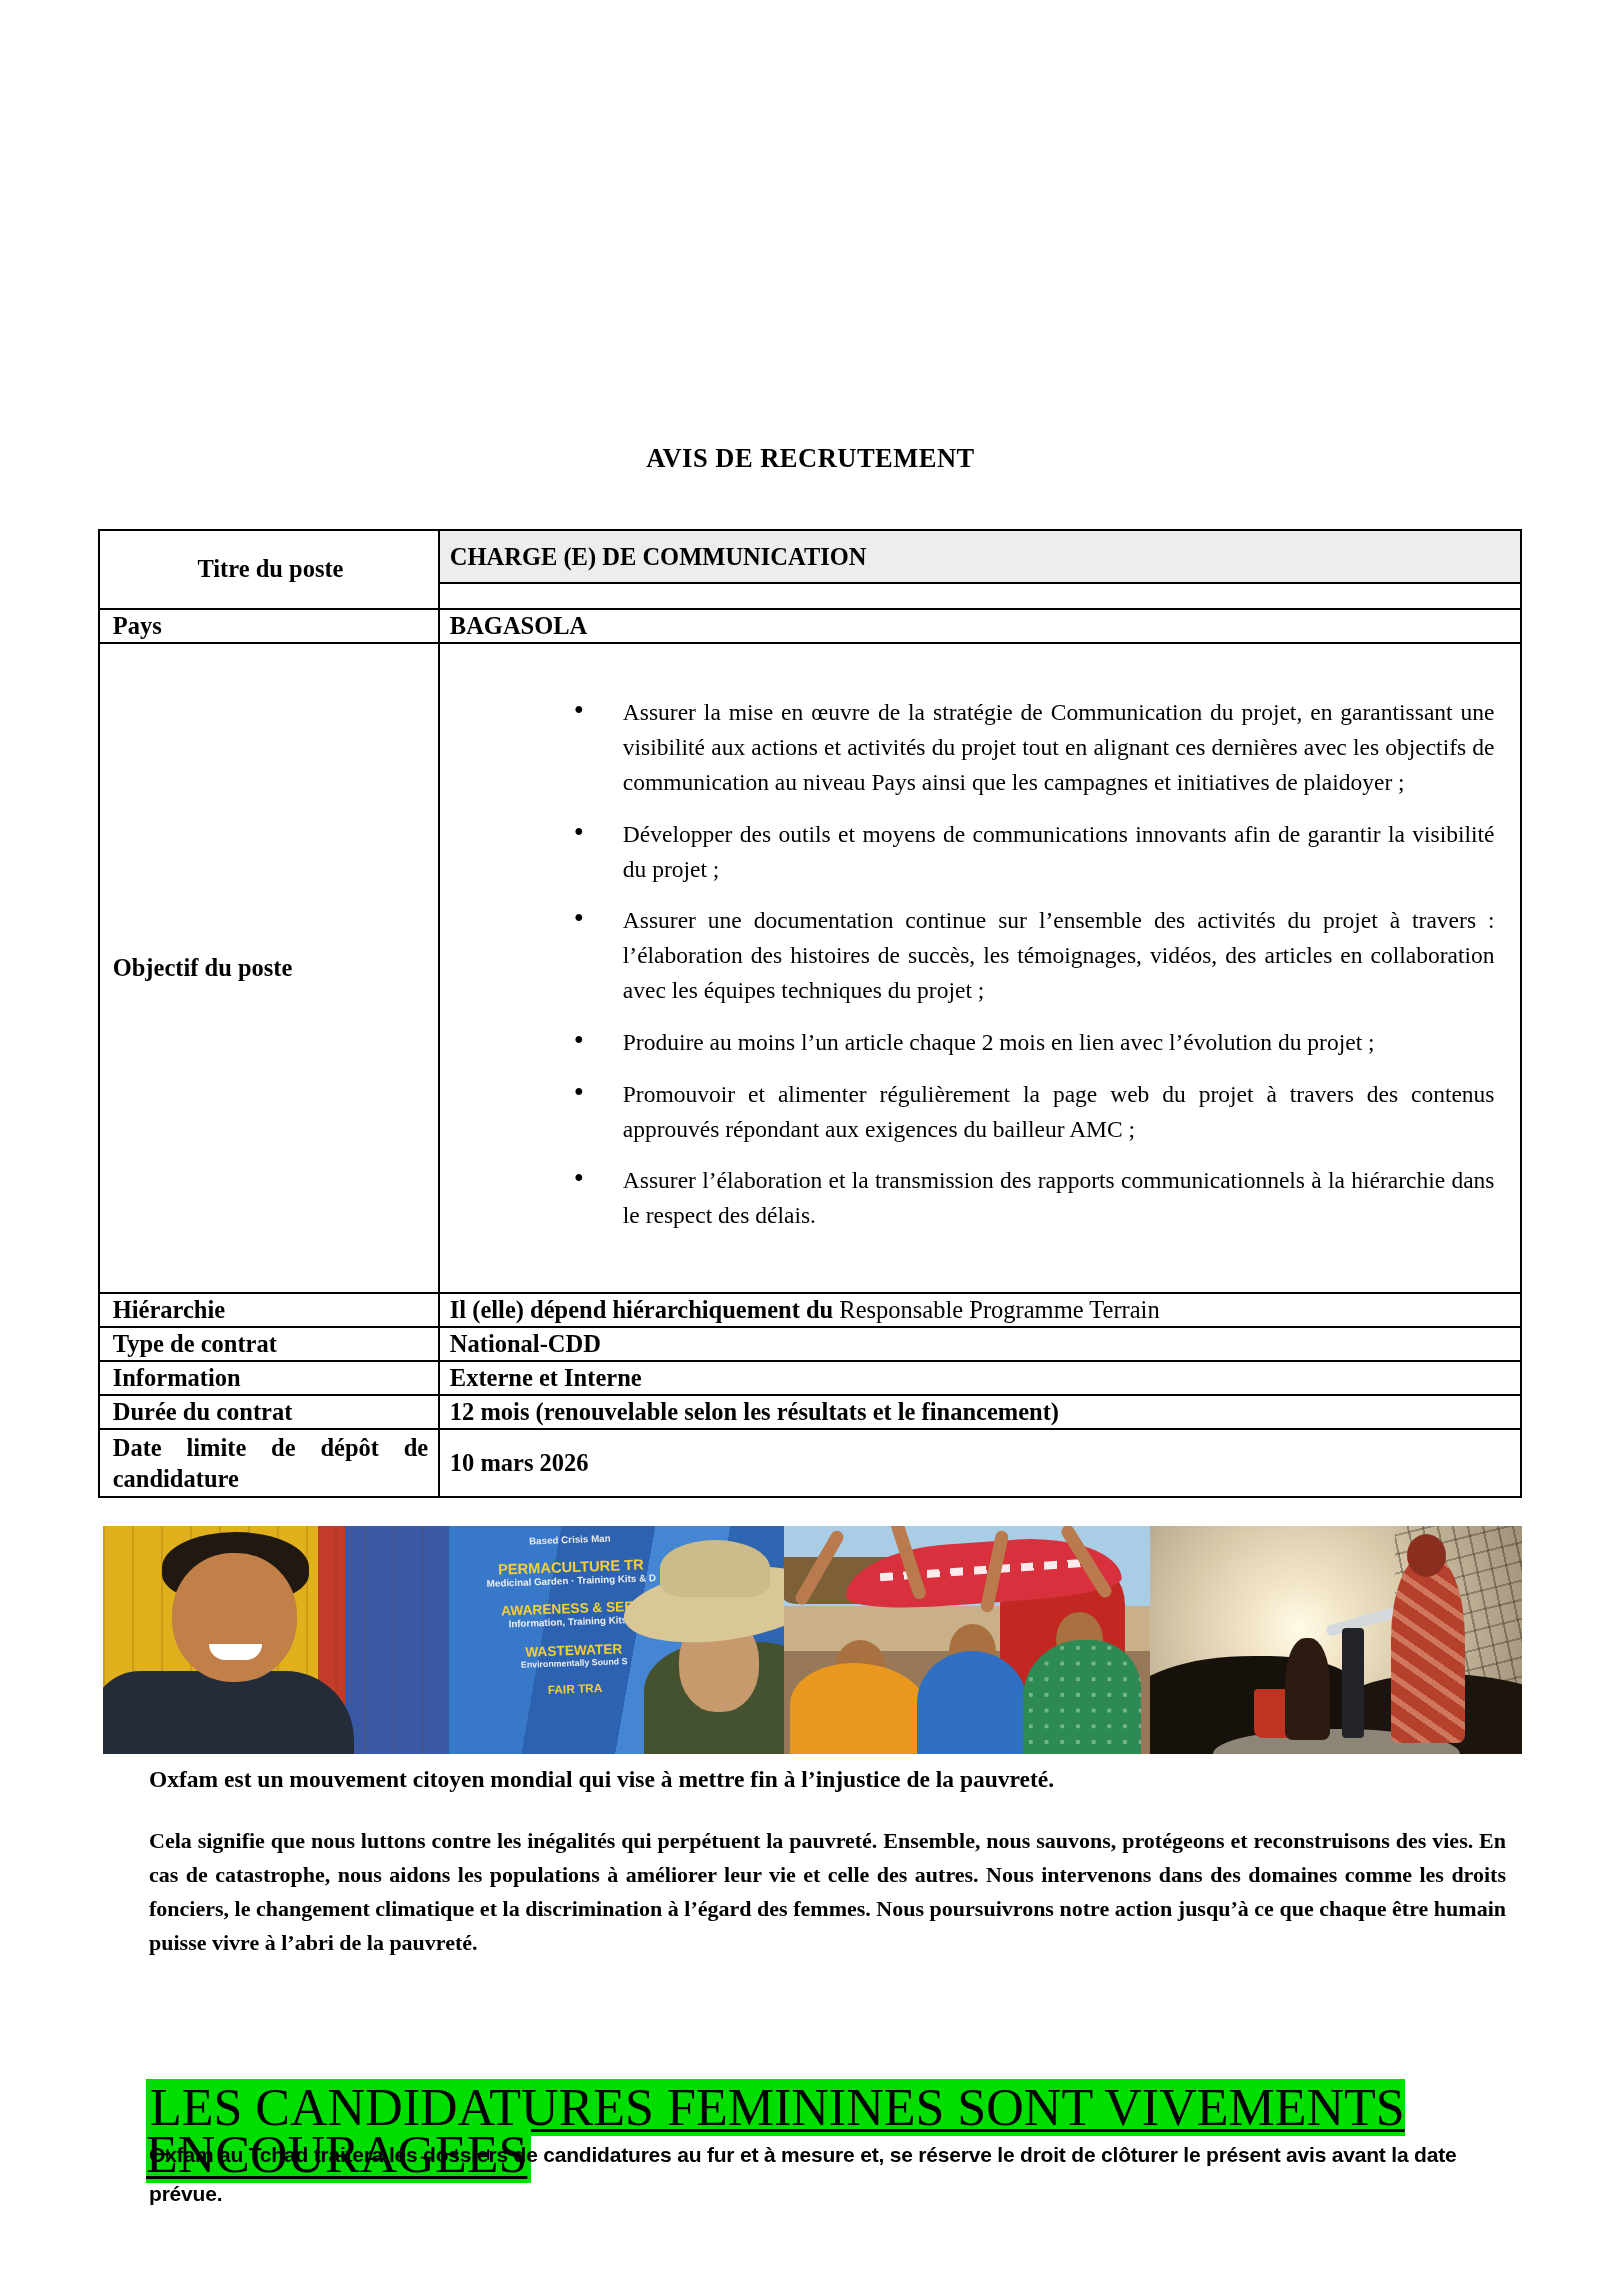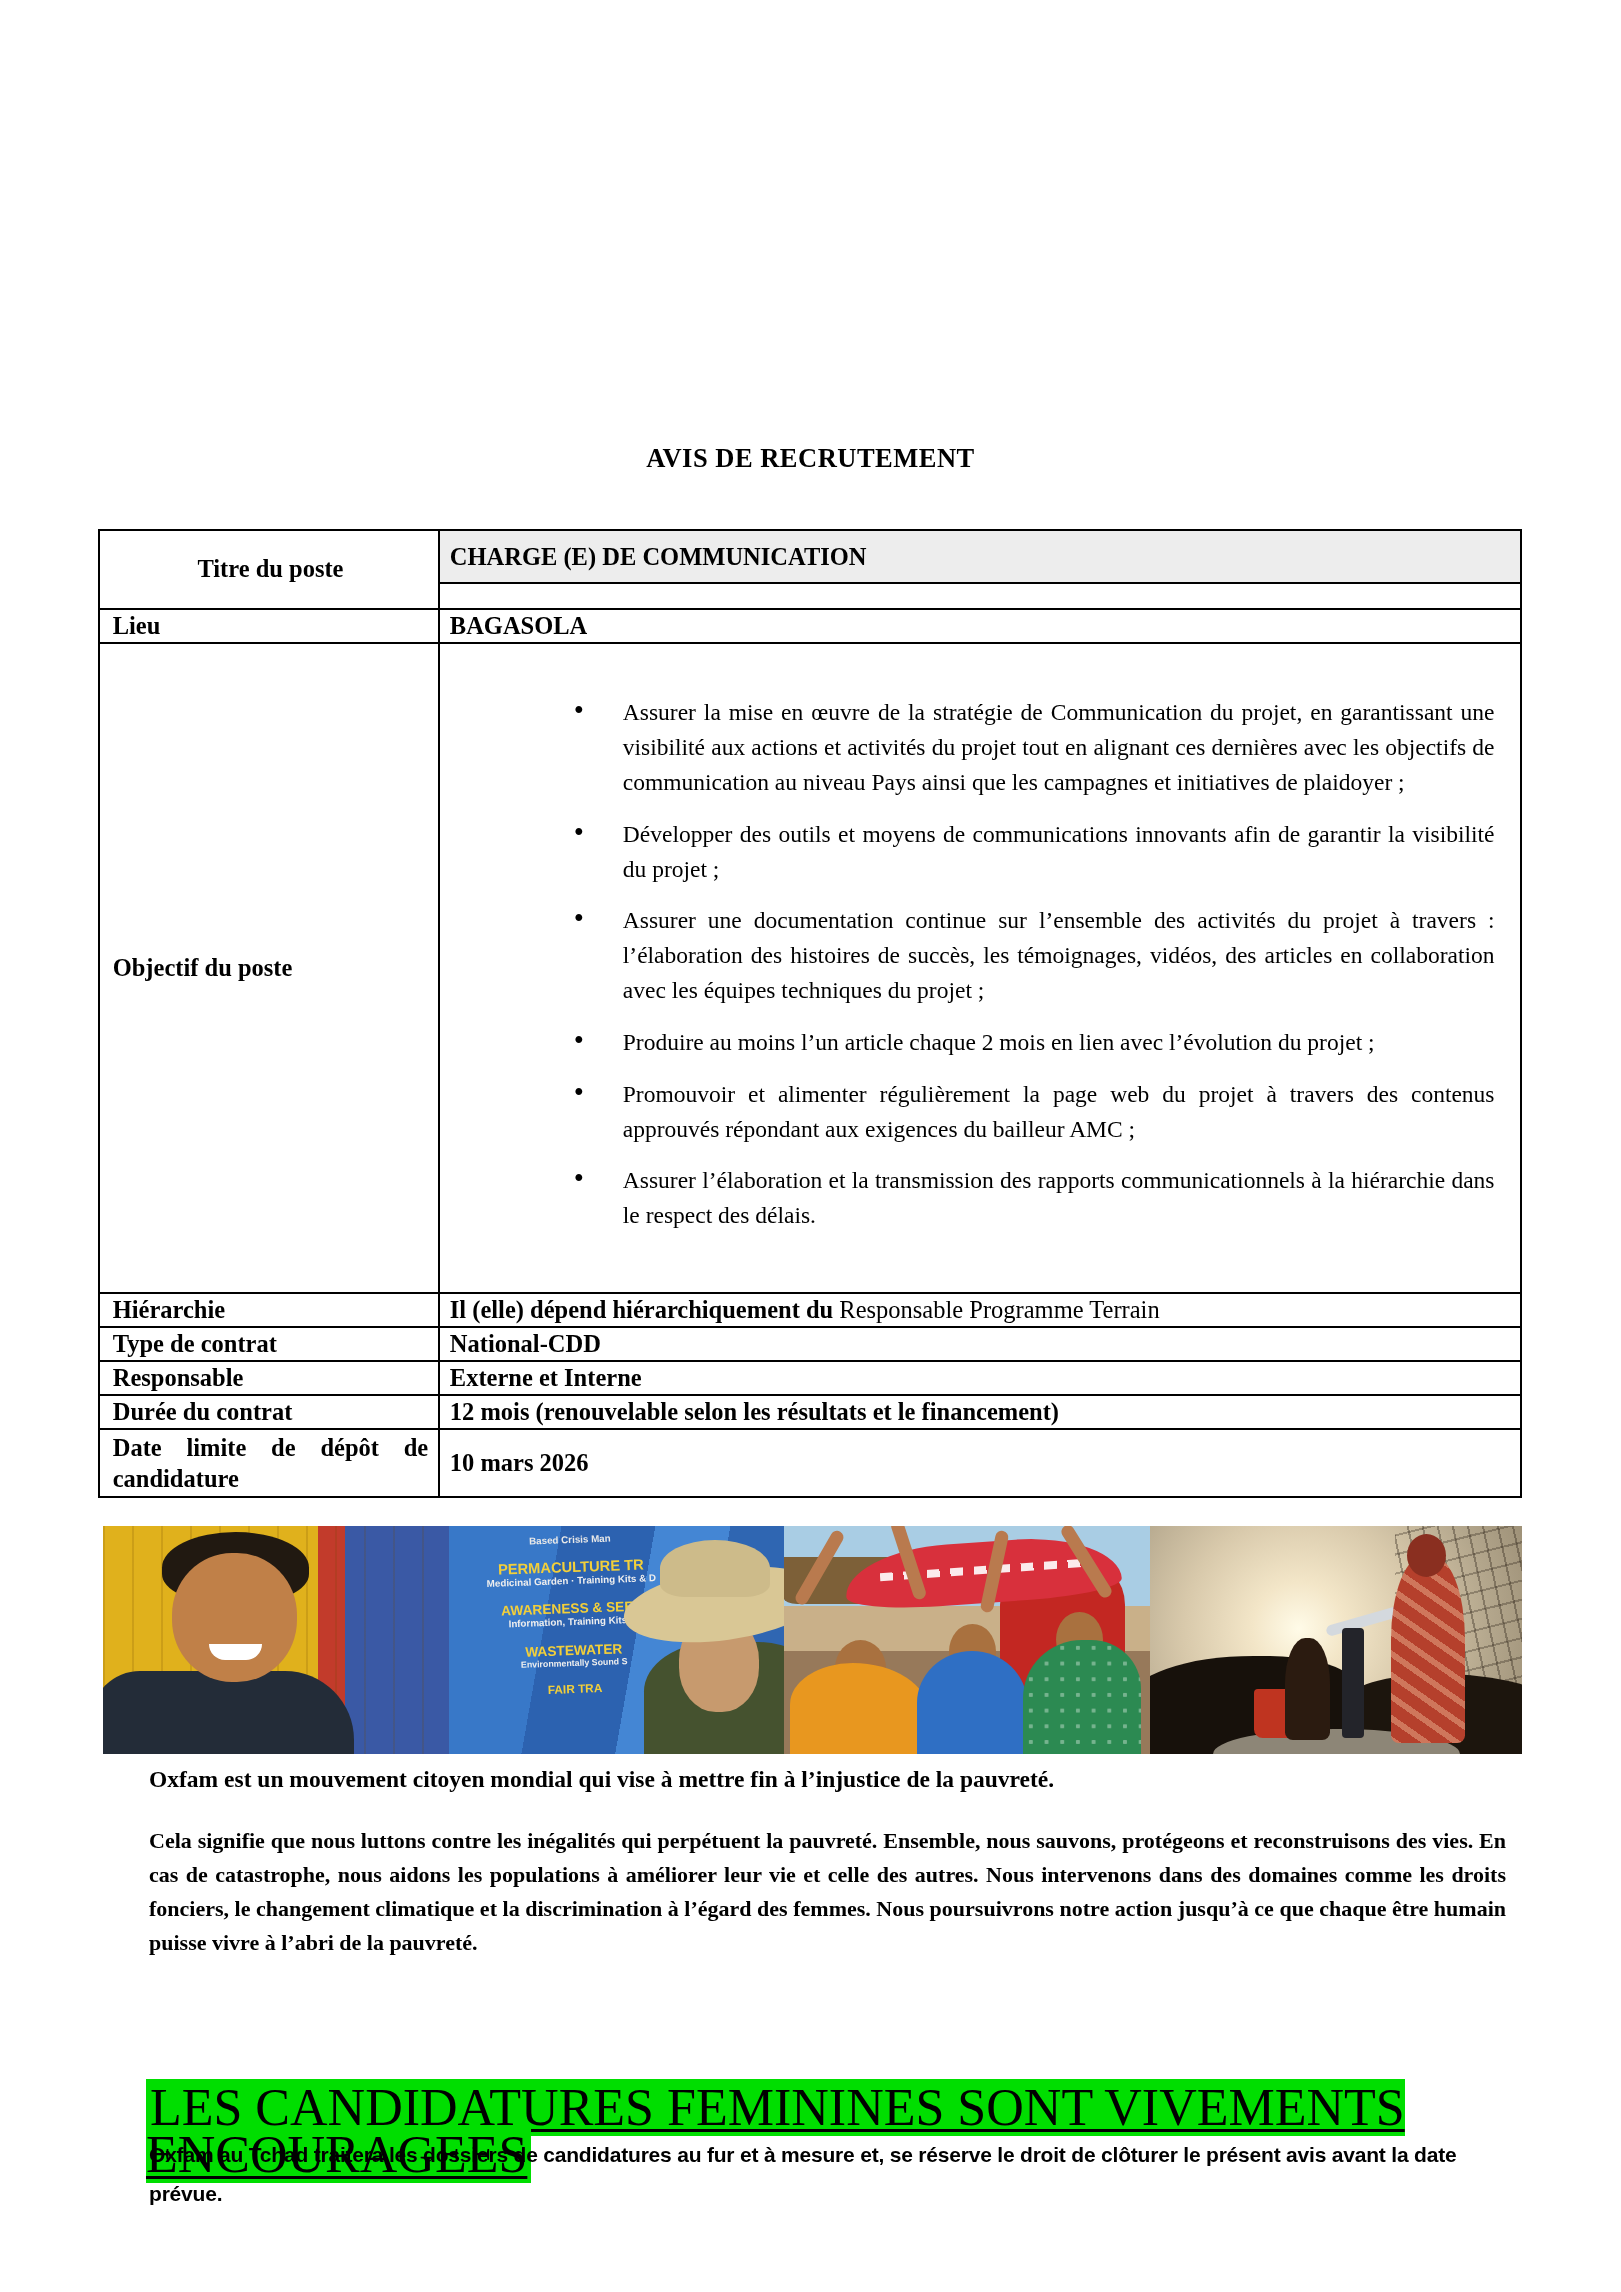--- a/index.html
+++ b/index.html
@@ -159,21 +159,21 @@
       </colgroup>
     <tbody>
       <tr>
         <td class="label cell-titre" rowspan="2">Titre du poste</td>
         <td class="cell-head">CHARGE (E) DE COMMUNICATION</td>
       </tr>
       <tr class="row-empty">
         <td></td>
       </tr>
       <tr>
-        <td class="label" style="height:30px">Lieu</td>
+        <td class="label" style="height:30px">Pays</td>
         <td class="cell-value">BAGASOLA</td>
       </tr>
       <tr>
         <td class="label" style="height:650px">Objectif du poste</td>
         <td class="cell-obj">
           <ul class="obj-list">
               <li>Assurer la mise en œuvre de la stratégie de Communication du projet, en garantissant une visibilité aux actions et activités du projet tout en alignant ces dernières avec les objectifs de communication au niveau Pays ainsi que les campagnes et initiatives de plaidoyer ;</li>
               <li>Développer des outils et moyens de communications innovants afin de garantir la visibilité du projet ;</li>
               <li>Assurer une documentation continue sur l’ensemble des activités du projet à travers : l’élaboration des histoires de succès, les témoignages, vidéos, des articles en collaboration avec les équipes techniques du projet ;</li>
               <li>Produire au moins l’un article chaque 2 mois en lien avec l’évolution du projet ;</li>
@@ -184,21 +184,21 @@
       </tr>
       <tr>
         <td class="label" style="height:28px">Hiérarchie</td>
         <td><span class="cell-value">Il (elle) dépend hiérarchiquement du </span><span class="val-regular">Responsable Programme Terrain</span></td>
       </tr>
       <tr>
         <td class="label" style="height:29px">Type de contrat</td>
         <td class="cell-value">National-CDD</td>
       </tr>
       <tr>
-        <td class="label" style="height:28px">Responsable</td>
+        <td class="label" style="height:28px">Information</td>
         <td class="cell-value">Externe et Interne</td>
       </tr>
       <tr>
         <td class="label" style="height:31px">Durée du contrat</td>
         <td class="cell-value">12 mois (renouvelable selon les résultats et le financement)</td>
       </tr>
       <tr>
         <td class="label cell-date-label" style="height:65px">Date limite de dépôt de candidature</td>
         <td class="cell-value">10 mars 2026</td>
       </tr>

